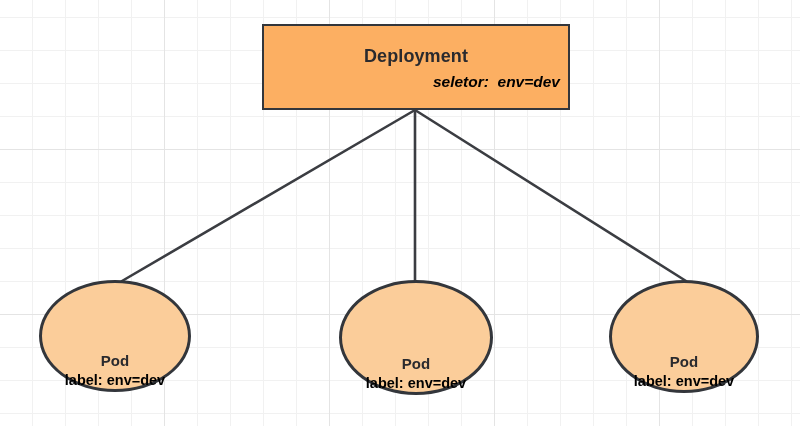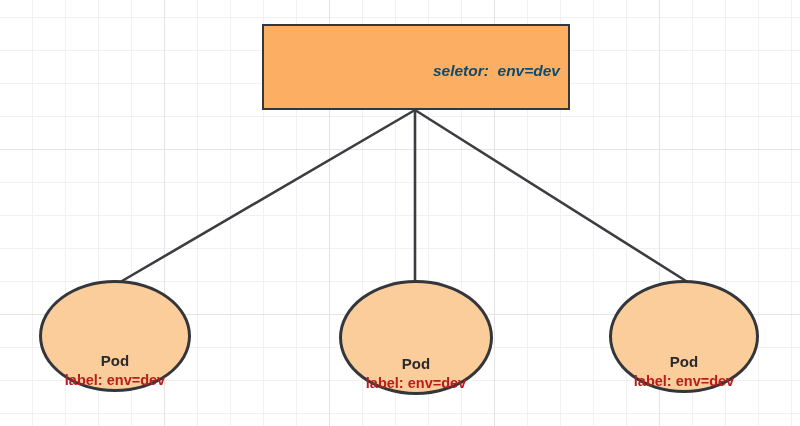--- a/index.html
+++ b/index.html
@@ -66,56 +66,57 @@
     color: #2a2a2e;
     font-weight: bold;
     letter-spacing: 0.1px;
   }
   .deployment-title {
     font-size: 18px;
     line-height: 20px;
     margin-top: 2px;
   }
   .selector-text {
-    color: #0c4a6e;
+    color: #000000;
     font-weight: bold;
     font-style: italic;
     font-size: 15.5px;
     line-height: 17px;
     align-self: flex-end;
     margin-right: 8px;
     margin-top: 7px;
     white-space: pre;
     text-align: right;
   }
   .pod-title {
     font-size: 15px;
     line-height: 17px;
   }
   .pod-label {
-    color: #b91c1c;
+    color: #000000;
     font-weight: bold;
     font-size: 14.5px;
     line-height: 17px;
     margin-top: 3px;
     white-space: pre;
   }
 </style>
 </head>
 <body>
 
 <div id="canvas">
 
   <svg id="edges" viewBox="0 0 800 426" width="800" height="426" xmlns="http://www.w3.org/2000/svg">
     <line x1="415" y1="110" x2="122" y2="281" stroke="#3b3d42" stroke-width="2.6" stroke-linecap="round"></line>
     <line x1="415" y1="110" x2="415" y2="281" stroke="#3b3d42" stroke-width="2.6" stroke-linecap="round"></line>
     <line x1="415" y1="110" x2="686" y2="281" stroke="#3b3d42" stroke-width="2.6" stroke-linecap="round"></line>
   </svg>
 
   <div class="node-box" style="left:262px; top:24px; width:308px; height:86px;">
+    <div class="title-text deployment-title">Deployment</div>
     <div class="selector-text">seletor:  env=dev</div>
   </div>
 
   <div class="node-ellipse" style="left:39px; top:280px; width:152px; height:112px;">
     <div class="title-text pod-title">Pod</div>
     <div class="pod-label">label: env=dev</div>
   </div>
 
   <div class="node-ellipse" style="left:339px; top:280px; width:154px; height:115px;">
     <div class="title-text pod-title">Pod</div>

